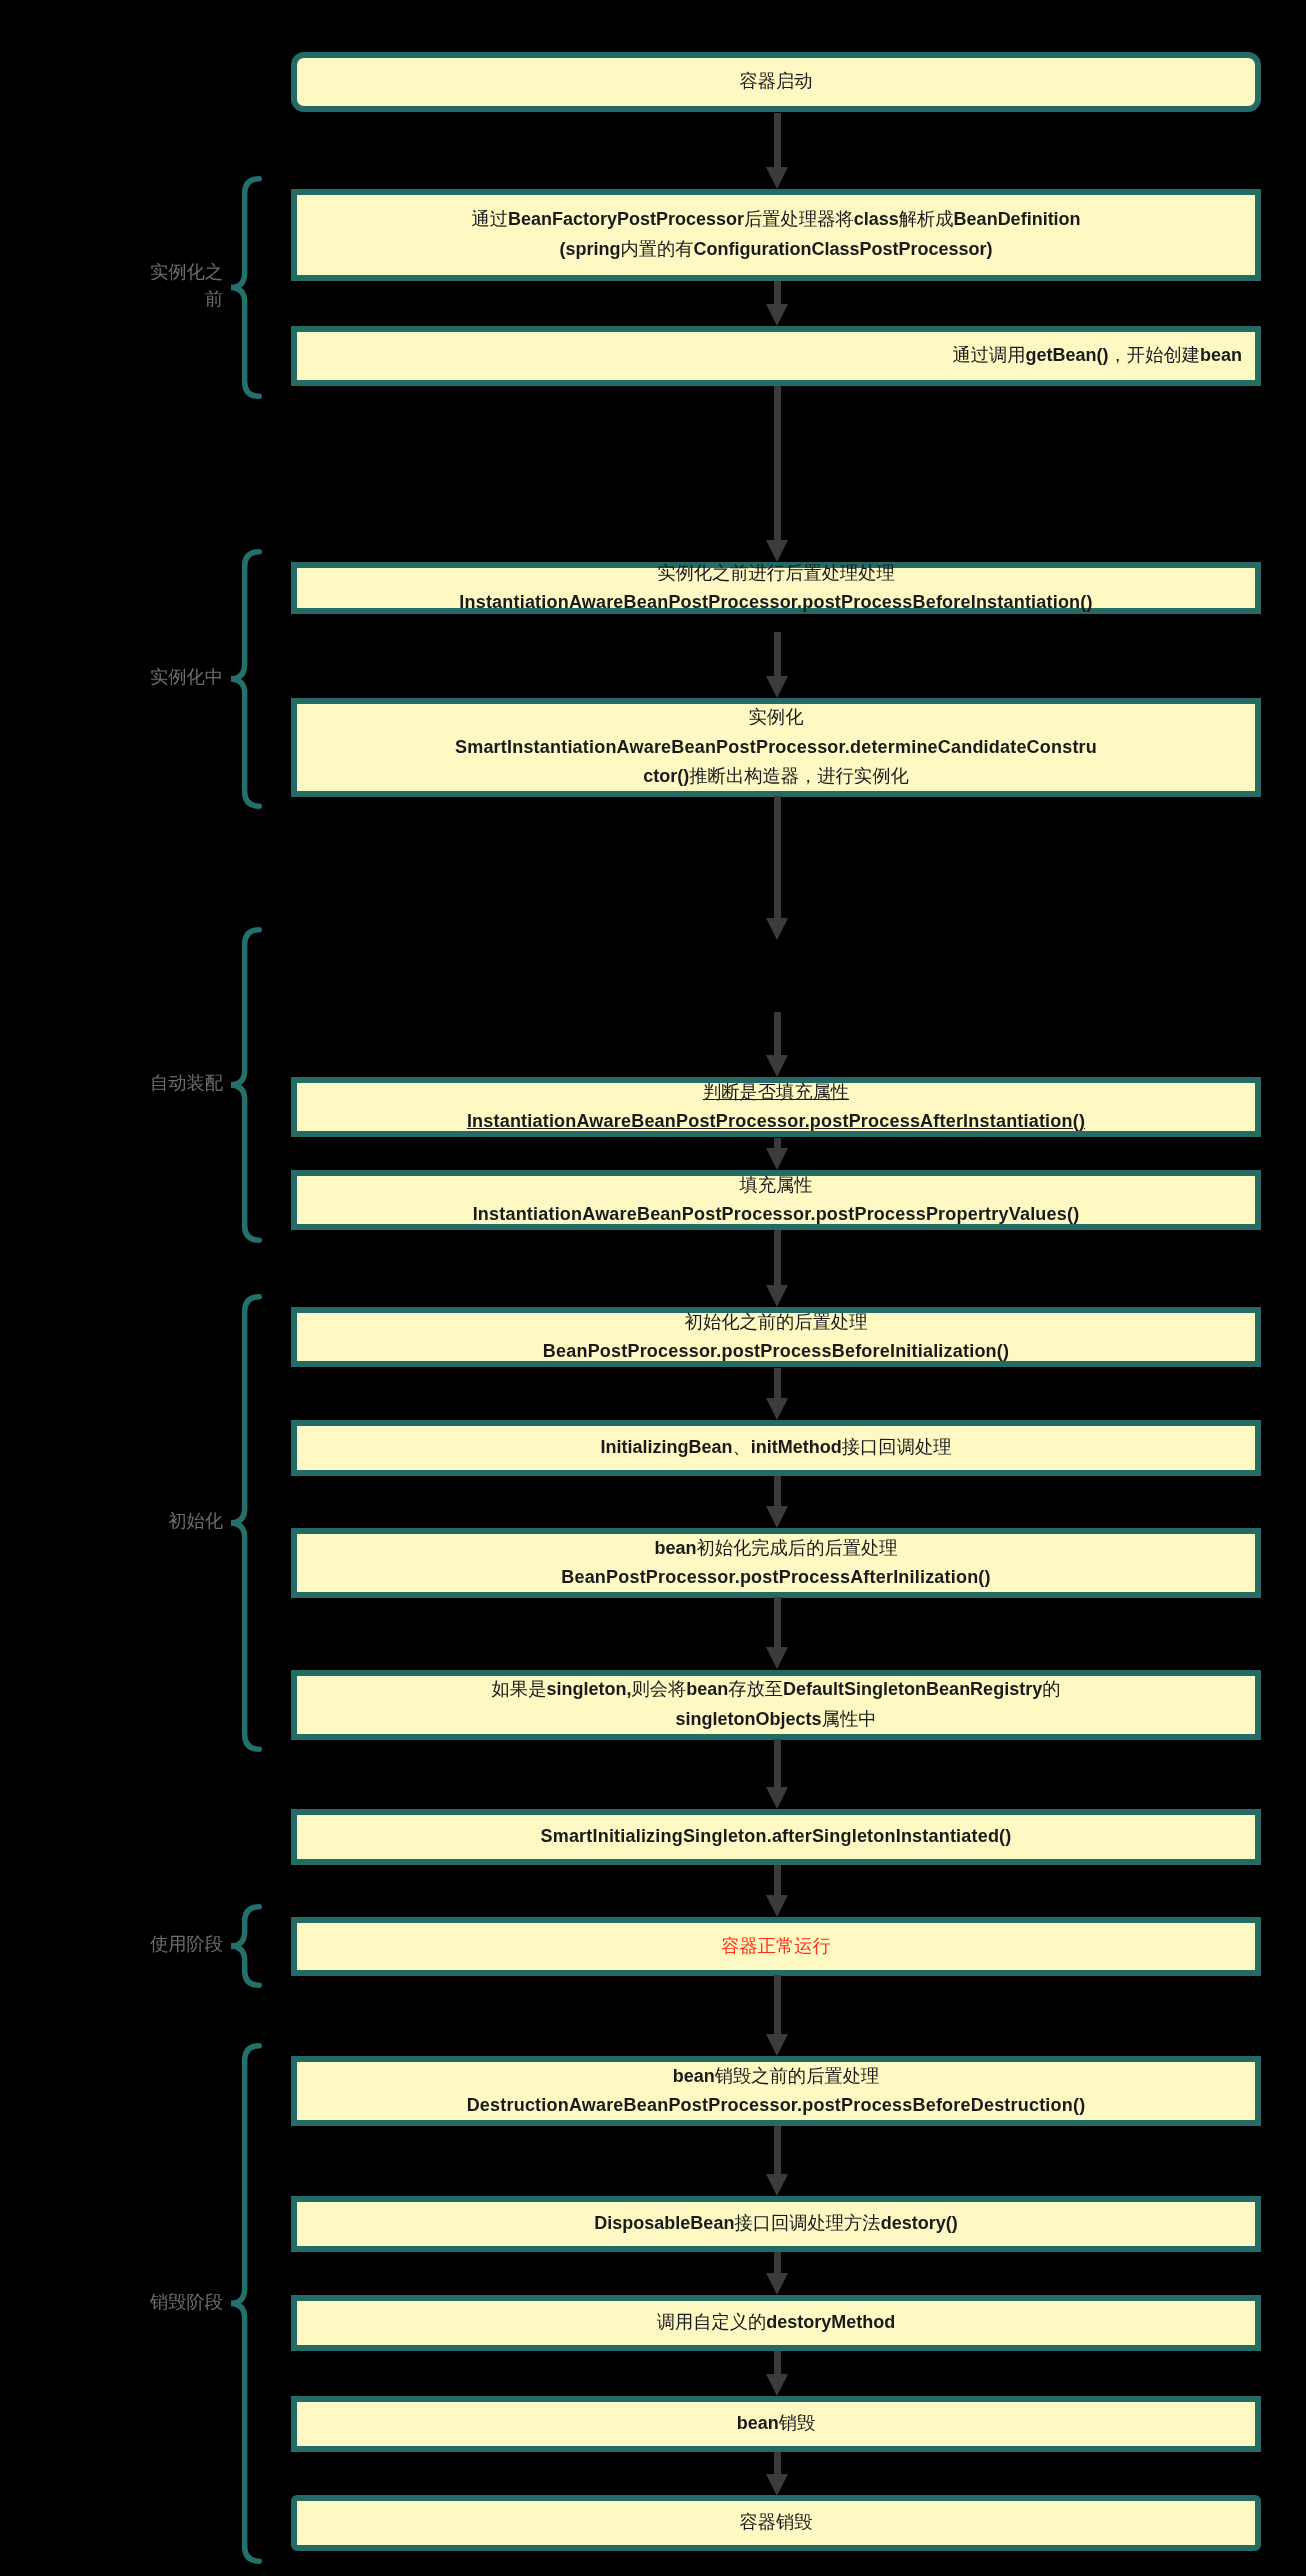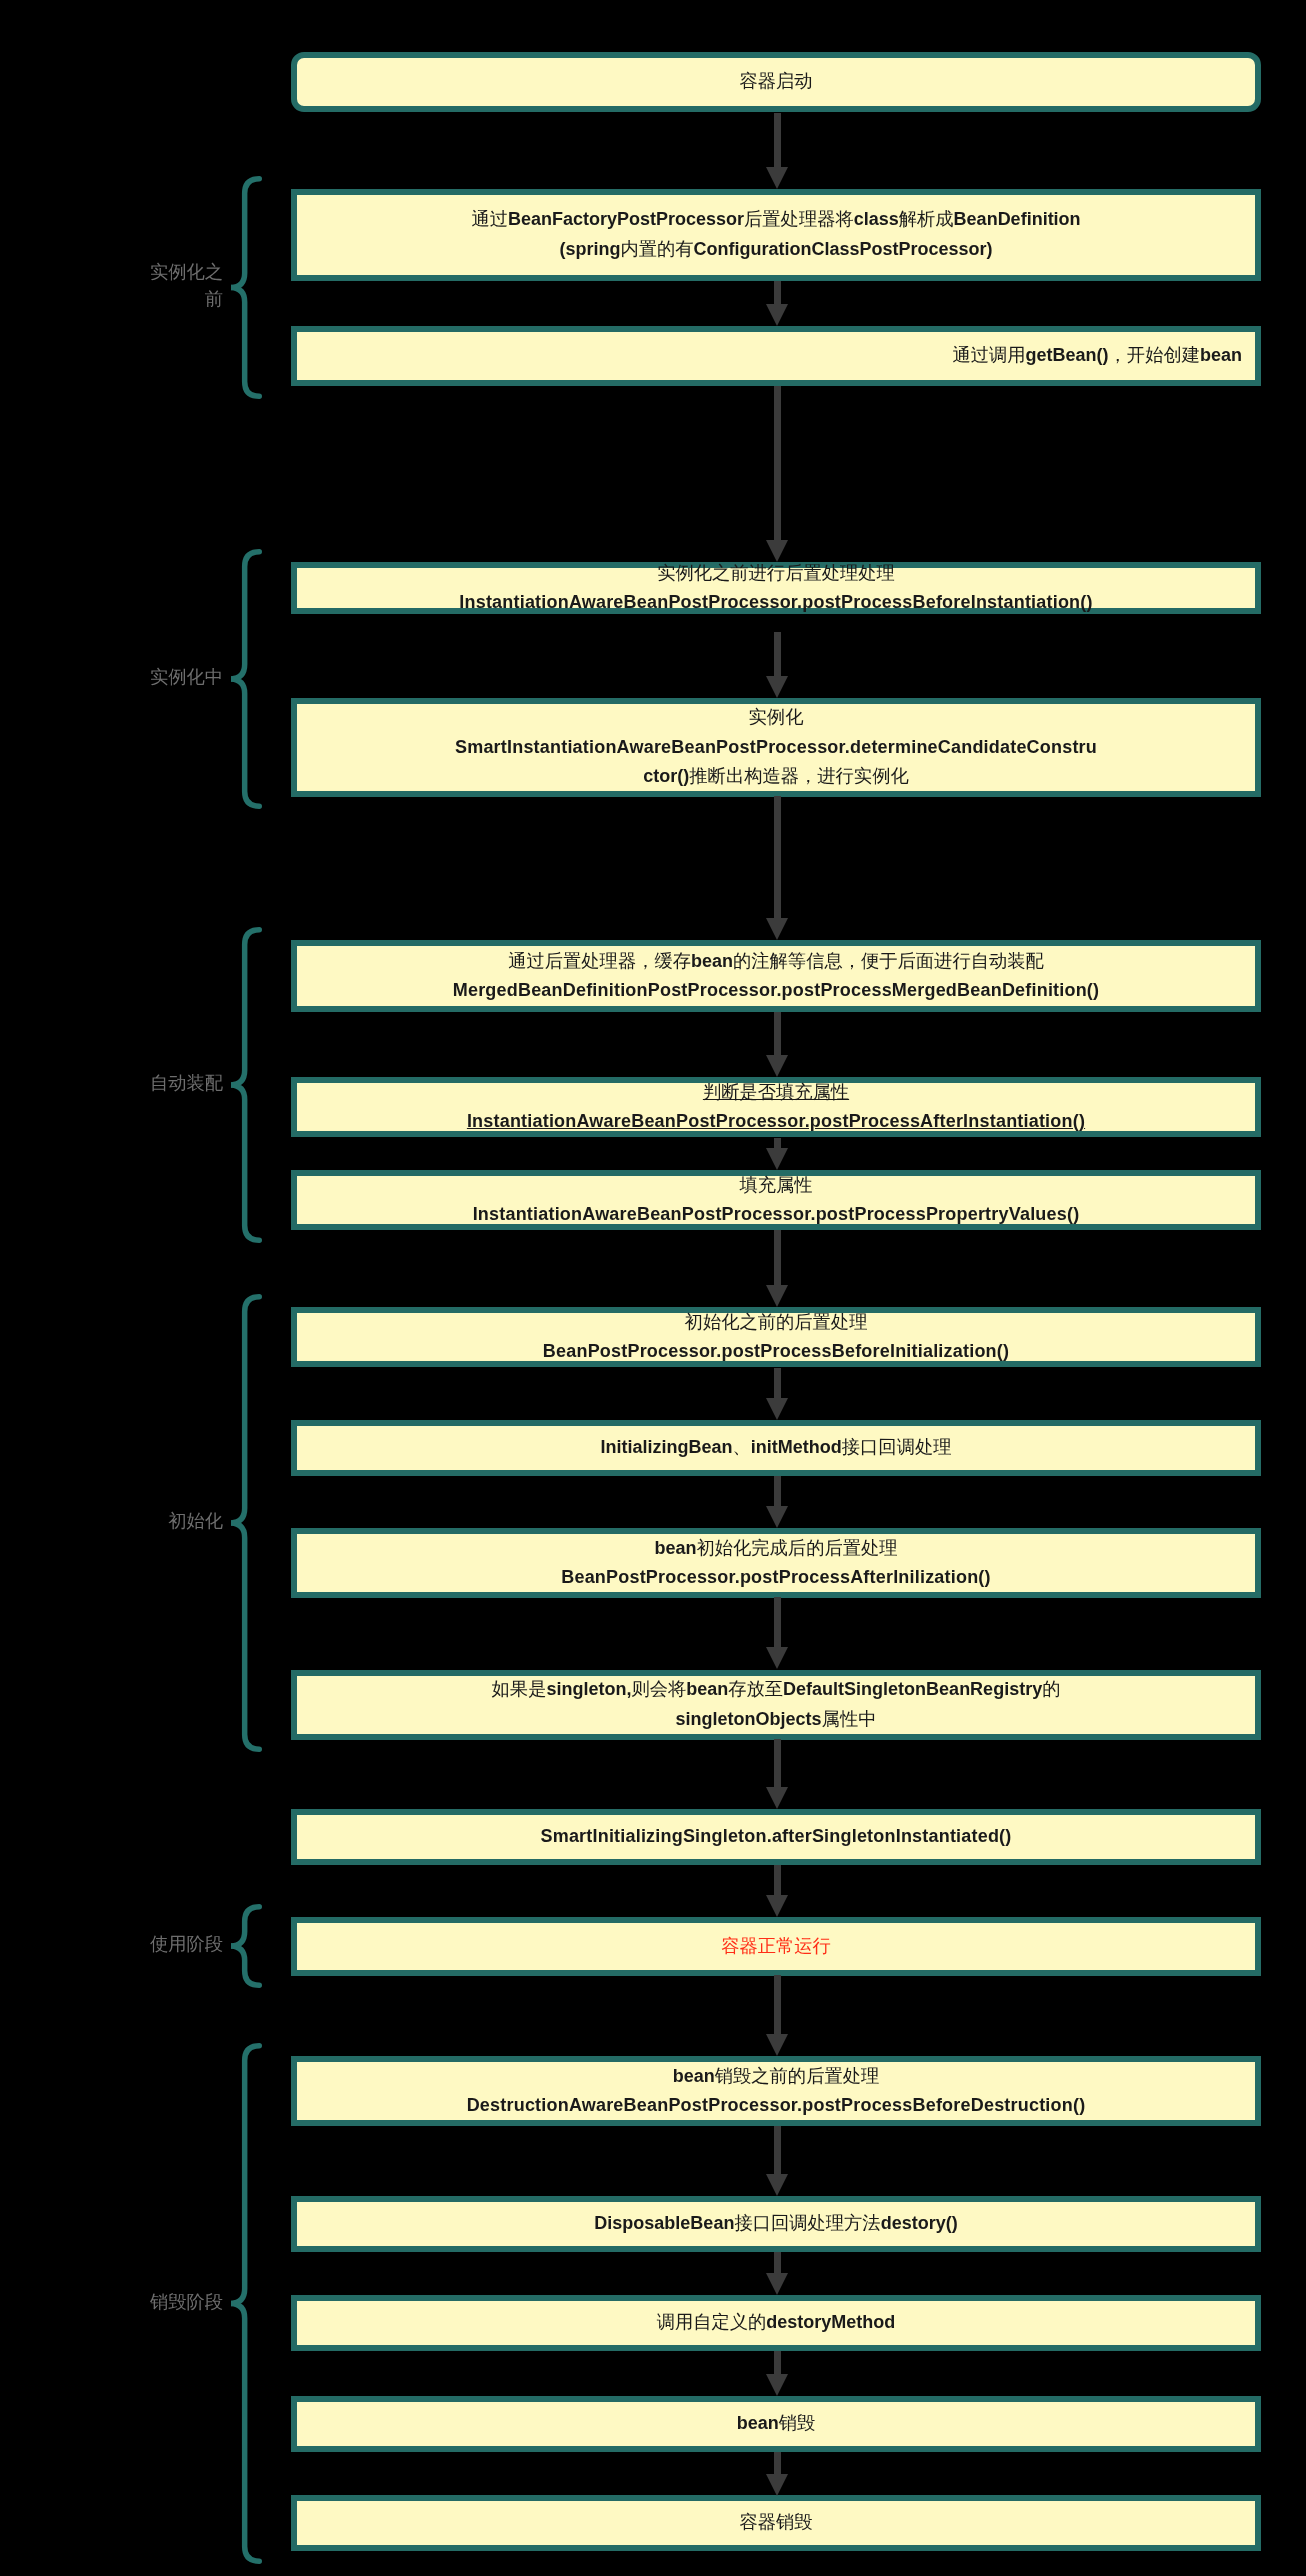--- a/index.html
+++ b/index.html
@@ -121,26 +121,20 @@
         <div class="ln code">InstantiationAwareBeanPostProcessor.postProcessBeforeInstantiation()</div>
       </div>
     </div>
     <div class="node" style="top: 698px; height: 99px;">
       <div style="width: 100%;">
         <div class="ln cn">实例化</div>
         <div class="ln code">SmartInstantiationAwareBeanPostProcessor.determineCandidateConstru</div>
         <div class="ln mix"><b>ctor()</b>推断出构造器，进行实例化</div>
       </div>
     </div>
-    <div class="node" style="top: 940px; height: 72px;">
-      <div style="width: 100%;">
-        <div class="ln mix">通过后置处理器，缓存<b>bean</b>的注解等信息，便于后面进行自动装配</div>
-        <div class="ln code">MergedBeanDefinitionPostProcessor.postProcessMergedBeanDefinition()</div>
-      </div>
-    </div>
     <div class="node" style="top: 1077px; height: 60px; text-decoration: underline;">
       <div style="width: 100%;">
         <div class="ln cn">判断是否填充属性</div>
         <div class="ln code">InstantiationAwareBeanPostProcessor.postProcessAfterInstantiation()</div>
       </div>
     </div>
     <div class="node" style="top: 1170px; height: 60px;">
       <div style="width: 100%;">
         <div class="ln cn">填充属性</div>
         <div class="ln code">InstantiationAwareBeanPostProcessor.postProcessPropertryValues()</div>
@@ -193,21 +187,21 @@
     <div class="node" style="top: 2295px; height: 56px;">
       <div style="width: 100%;">
         <div class="ln mix">调用自定义的<b>destoryMethod</b></div>
       </div>
     </div>
     <div class="node" style="top: 2396px; height: 56px;">
       <div style="width: 100%;">
         <div class="ln mix"><b>bean</b>销毁</div>
       </div>
     </div>
-    <div class="node" style="top: 2495px; height: 56px;">
+    <div class="node" style="top: 2495px; height: 56px; border-radius: 6px;">
       <div style="width: 100%;">
         <div class="ln cn">容器销毁</div>
       </div>
     </div>
     <div class="arrow" style="top: 113px; height: 76px;">
       <div class="shaft"></div>
       <div class="head"></div>
     </div>
     <div class="arrow" style="top: 281px; height: 45px;">
       <div class="shaft"></div>

